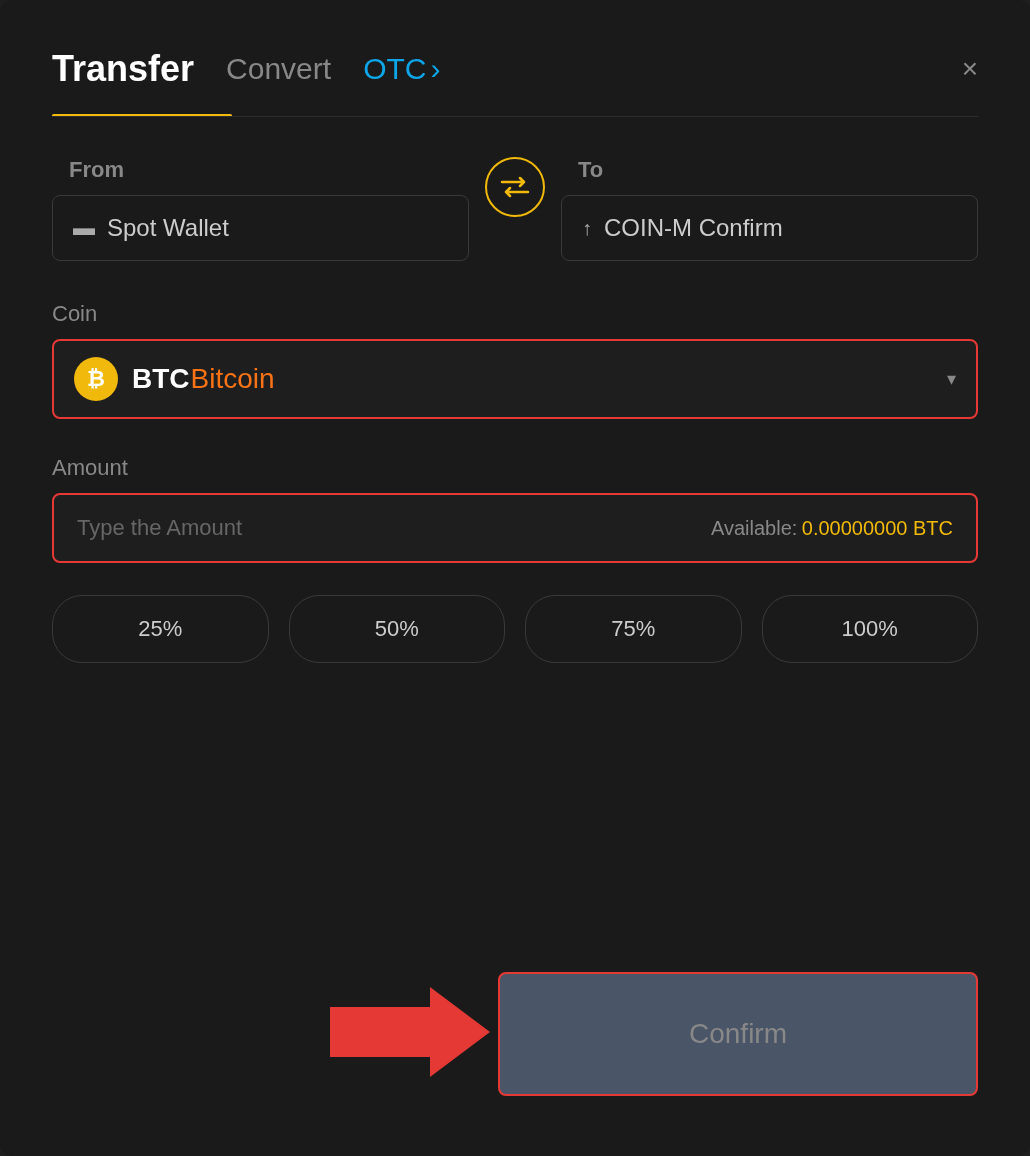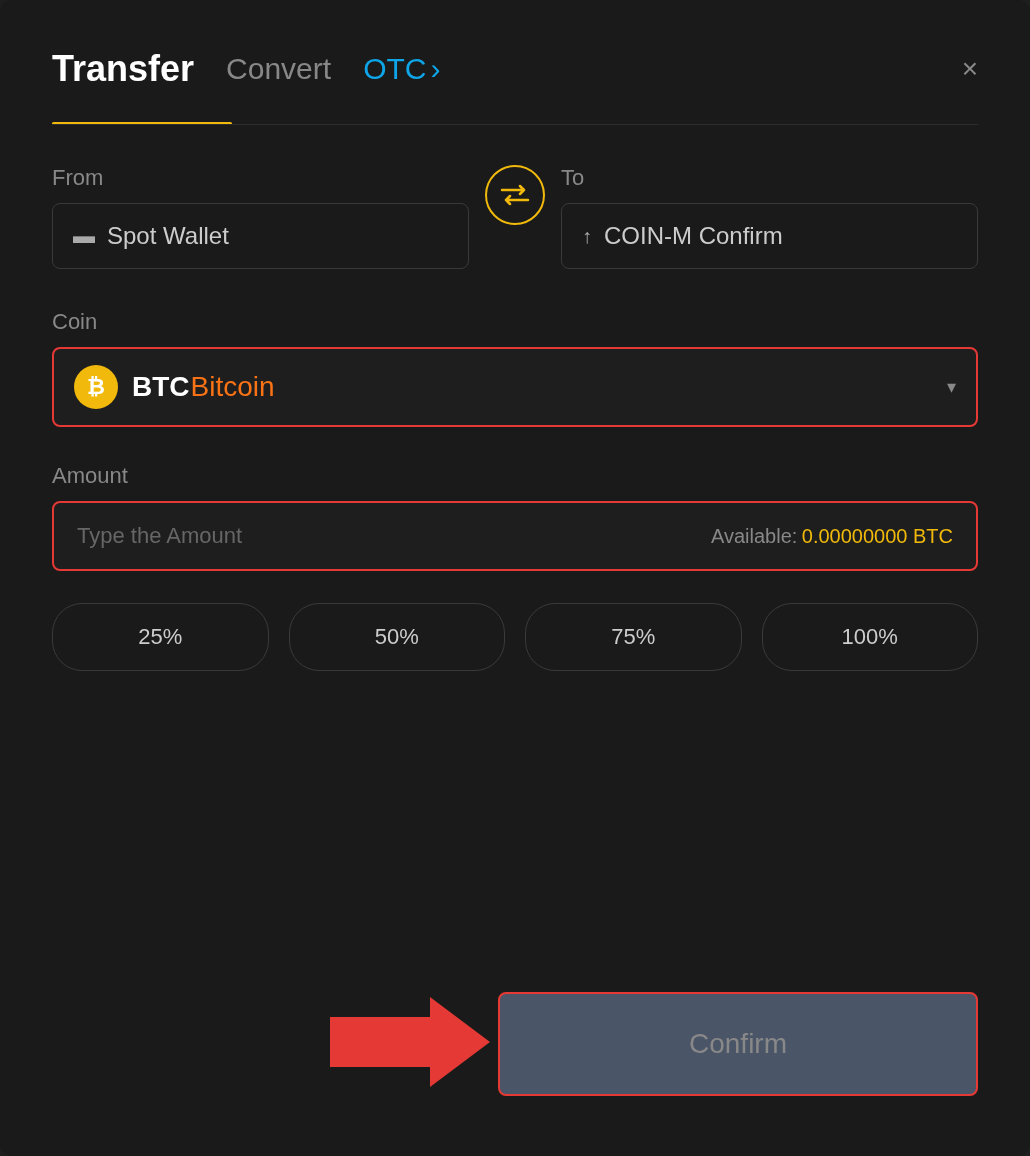--- a/index.html
+++ b/index.html
@@ -22,21 +22,21 @@
       position: relative;
       display: flex;
       flex-direction: column;
     }
 
     
     .header {
       display: flex;
       align-items: center;
       gap: 32px;
-      margin-bottom: 16px;
+      margin-bottom: 8px;
     }
 
     .tab-transfer {
       font-size: 36px;
       font-weight: 700;
       color: #ffffff;
       cursor: pointer;
     }
 
     .tab-convert {
@@ -97,21 +97,22 @@
     .from-section, .to-section {
       flex: 1;
       display: flex;
       flex-direction: column;
       gap: 12px;
     }
 
     .field-label {
       font-size: 22px;
       color: #888888;
-      font-weight: 400;
+      font-weight: 700;
+      margin-left: 17px;
     }
 
     .wallet-box {
       border: 1px solid #3a3a3a;
       border-radius: 8px;
       padding: 18px 20px;
       display: flex;
       align-items: center;
       gap: 12px;
       background: #1a1a1a;
@@ -278,21 +279,21 @@
       position: relative;
     }
 
     .confirm-btn {
       border: 2.5px solid #e53935;
       border-radius: 8px;
       background: #4a5568;
       color: #888888;
       font-size: 28px;
       font-weight: 500;
-      padding: 34px 60px;
+      padding: 44px 60px;
       cursor: pointer;
       min-width: 480px;
     }
   </style>
 </head>
 <body>
 
 <div class="modal">
 
   <div class="header">

